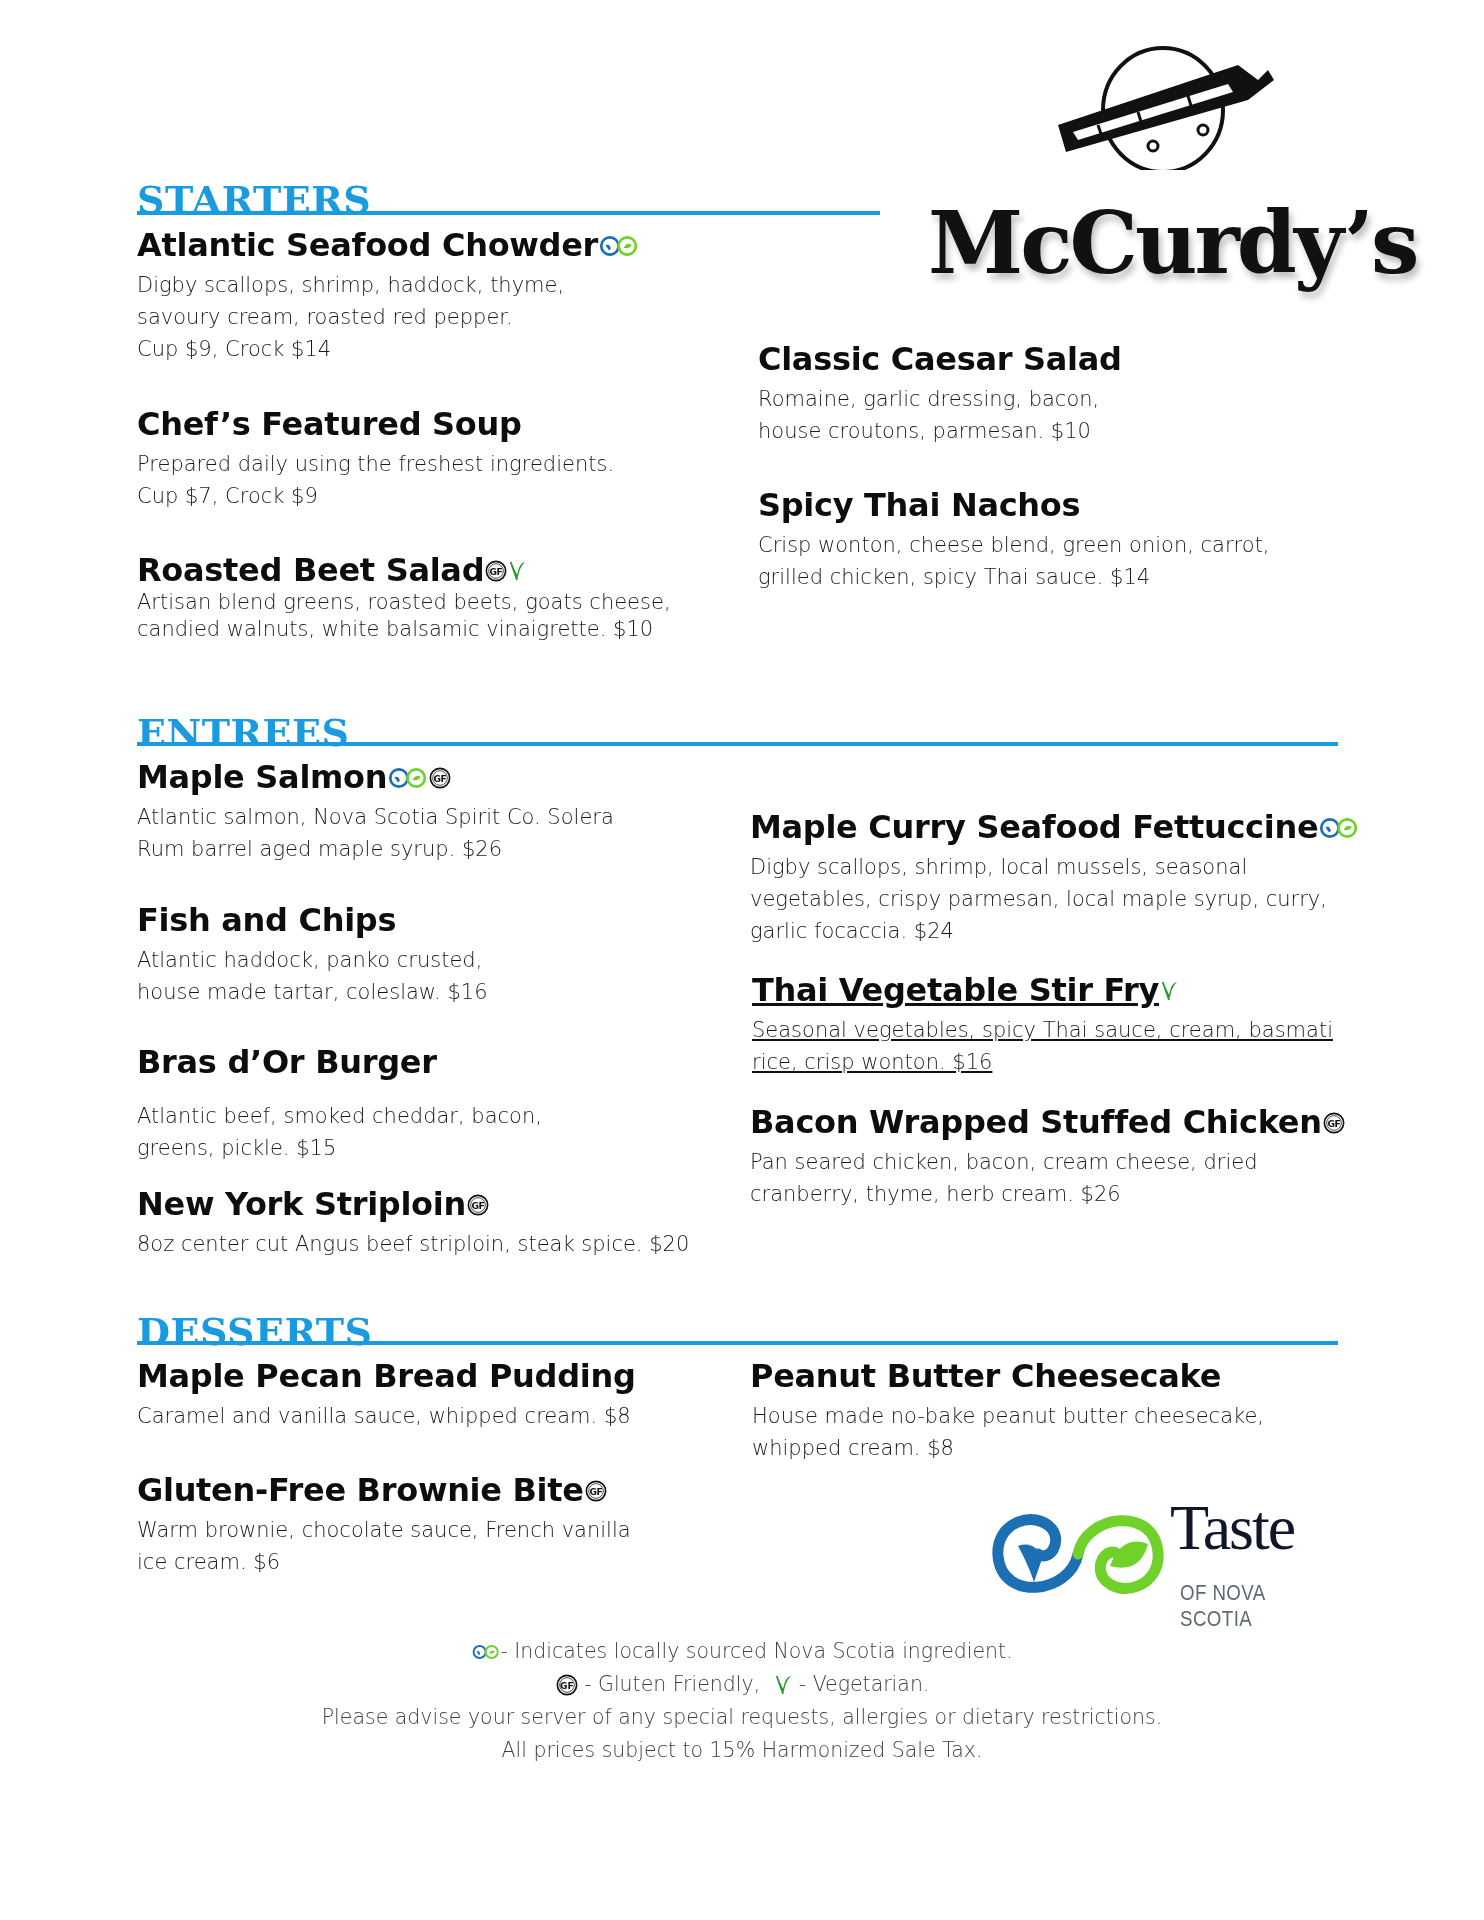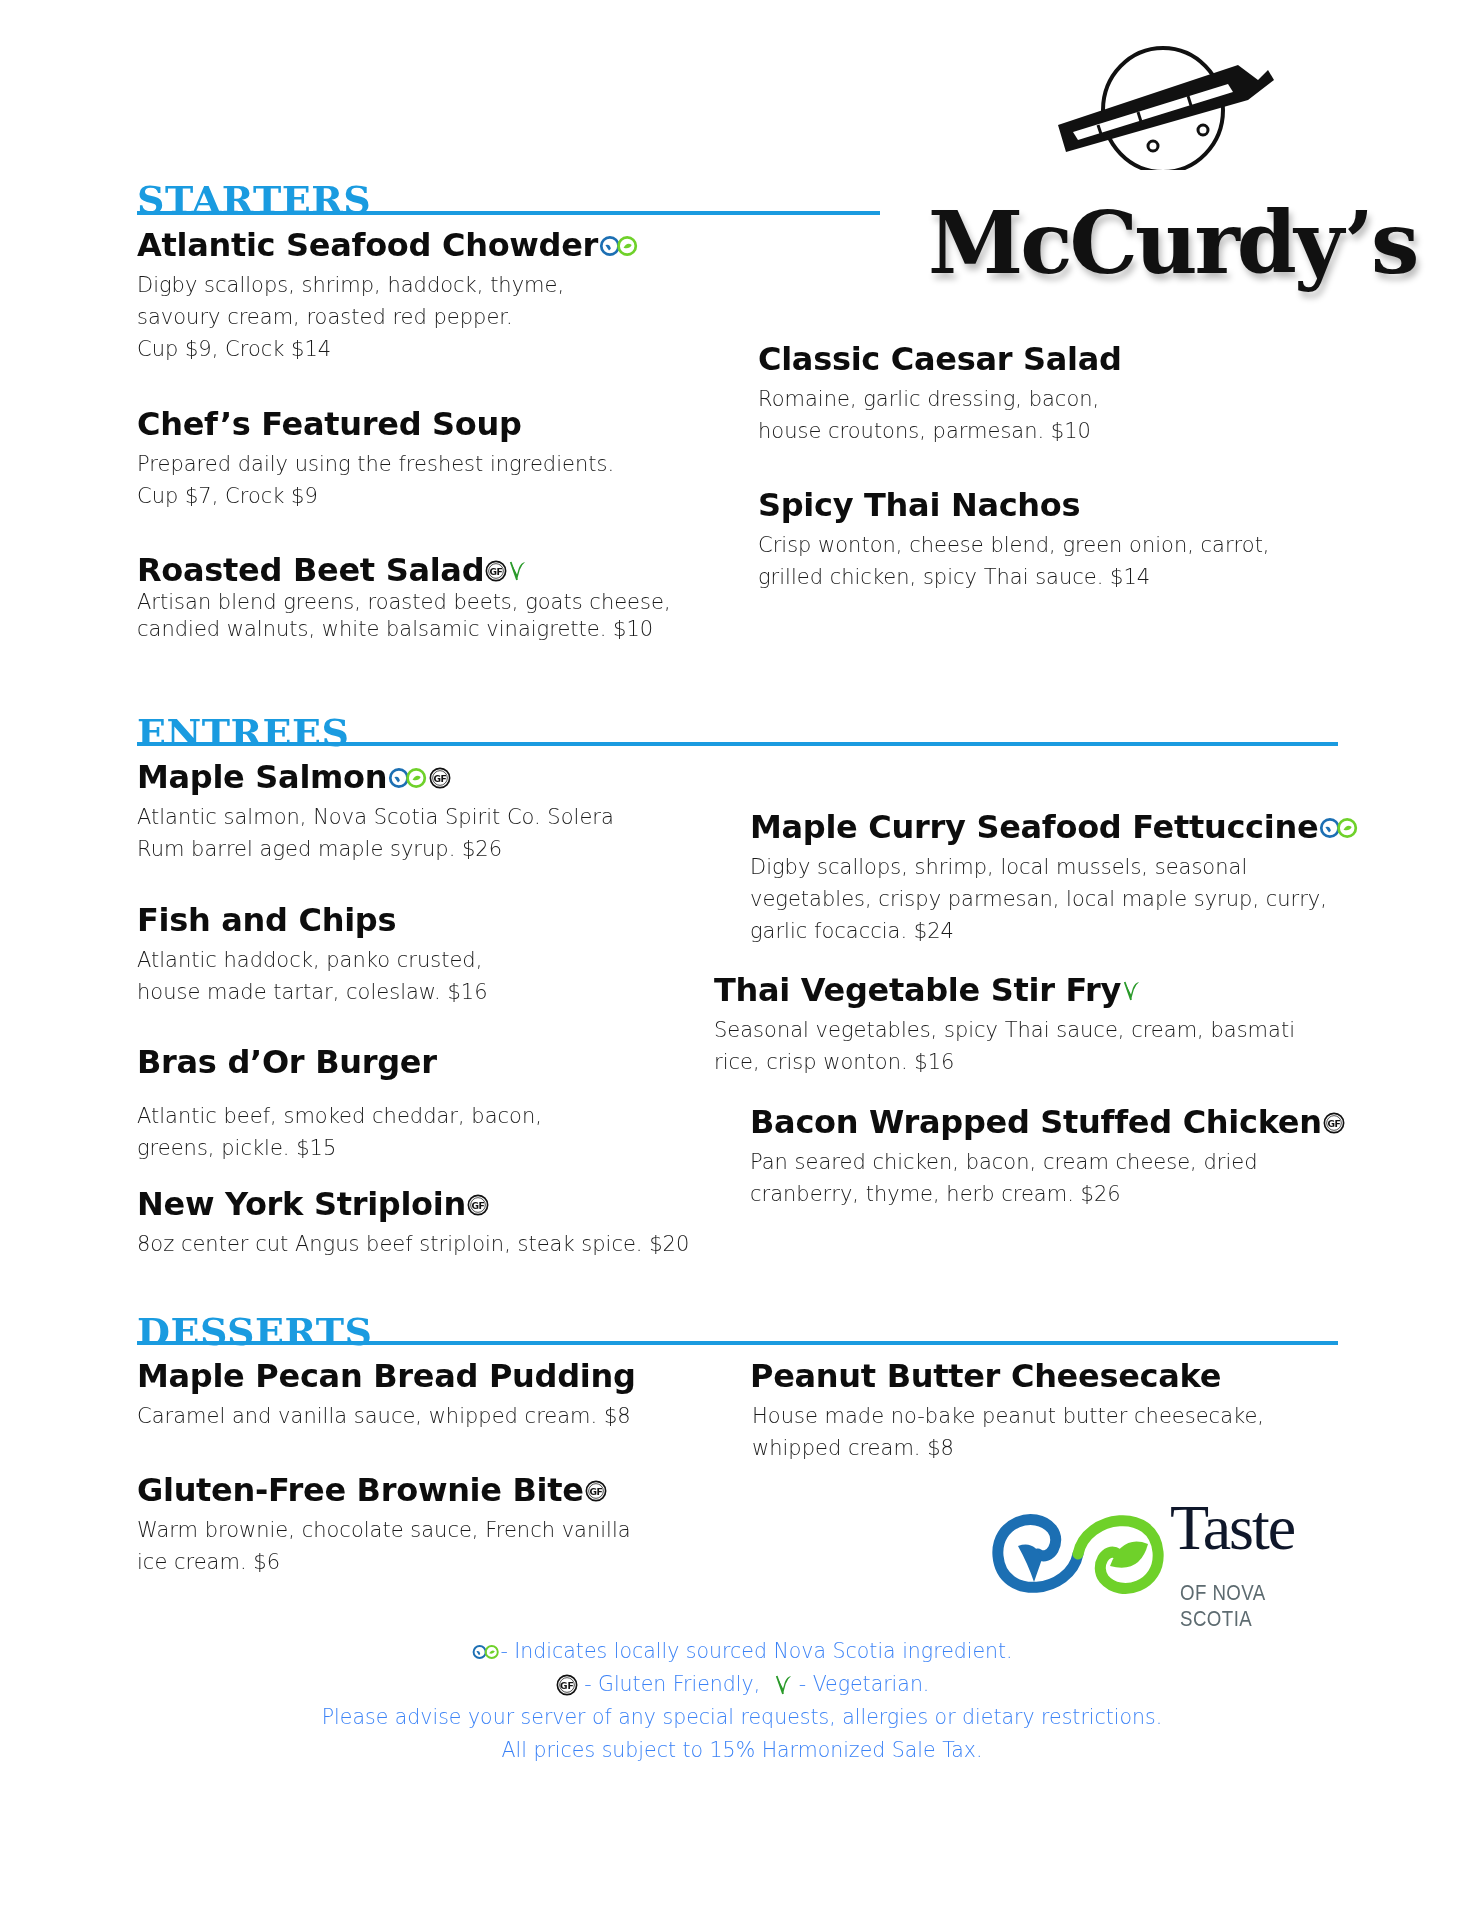--- a/index.html
+++ b/index.html
@@ -75,21 +75,21 @@
 
   
   .footer {
     position: absolute;
     left: 0; width: 1484px;
     top: 1635px;
     text-align: center;
     font-family: "DejaVu Sans", sans-serif;
     font-weight: 300;
     font-size: 20.5px;
-    color: #3b82f6;
+    color: #404040;
   }
   .footer-line { height: 33px; line-height: 33px; display: flex; justify-content: center; align-items: center; white-space: nowrap; }
 </style>
 </head>
 <body>
 
 <svg width="0" height="0" style="position:absolute">
   <defs>
     <symbol id="sym-local" viewBox="0 0 44 24">
       <circle cx="12" cy="12" r="9.5" fill="none" stroke="#1c6fb3" stroke-width="3"></circle>
@@ -258,21 +258,21 @@
         </svg>
       </span>
   </div>
   <div class="item-desc" style="margin-top:6px;">
     <div>Digby scallops, shrimp, local mussels, seasonal</div>
     <div>vegetables, crispy parmesan, local maple syrup, curry,</div>
     <div>garlic focaccia.  $24</div>
   </div>
 </div>
 
-<div class="abs" style="left:714px; top:973px;">
+<div class="abs" style="left:752px; top:973px;text-decoration:underline;">
   <div class="item-name">
     <span>Thai Vegetable Stir Fry</span>
     <span class="icon">
         <svg width="18" height="24">
           <use href="#sym-veg"></use>
         </svg>
       </span>
   </div>
   <div class="item-desc" style="margin-top:6px;">
     <div>Seasonal vegetables, spicy Thai sauce, cream, basmati</div>

